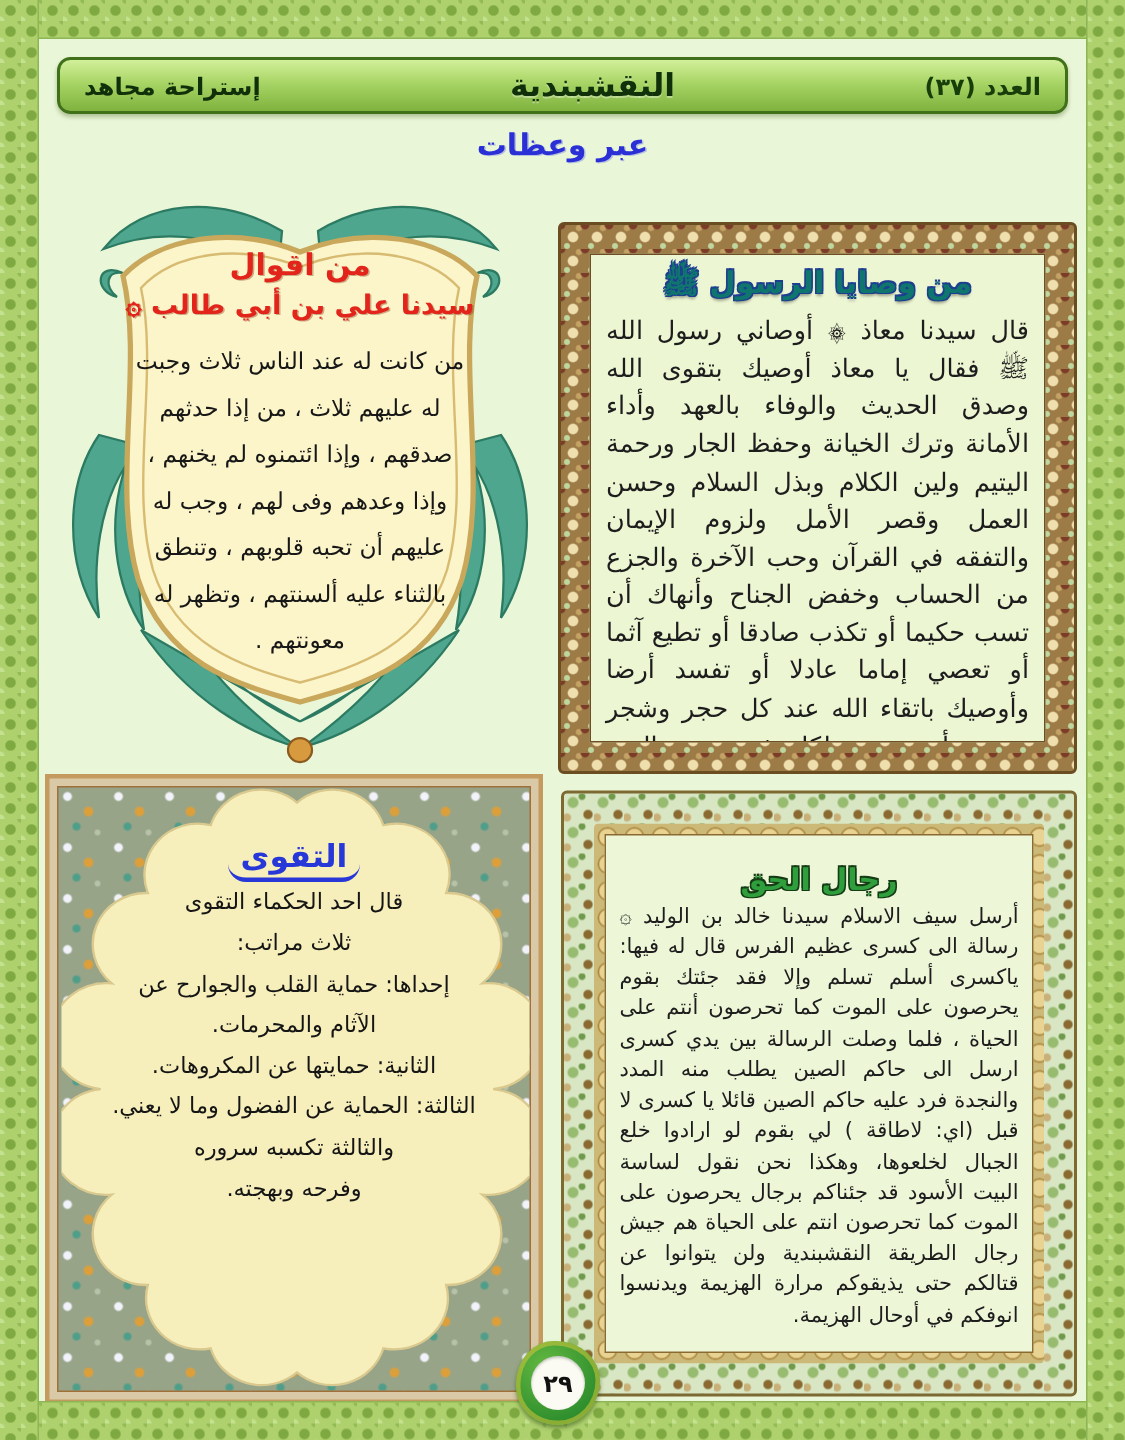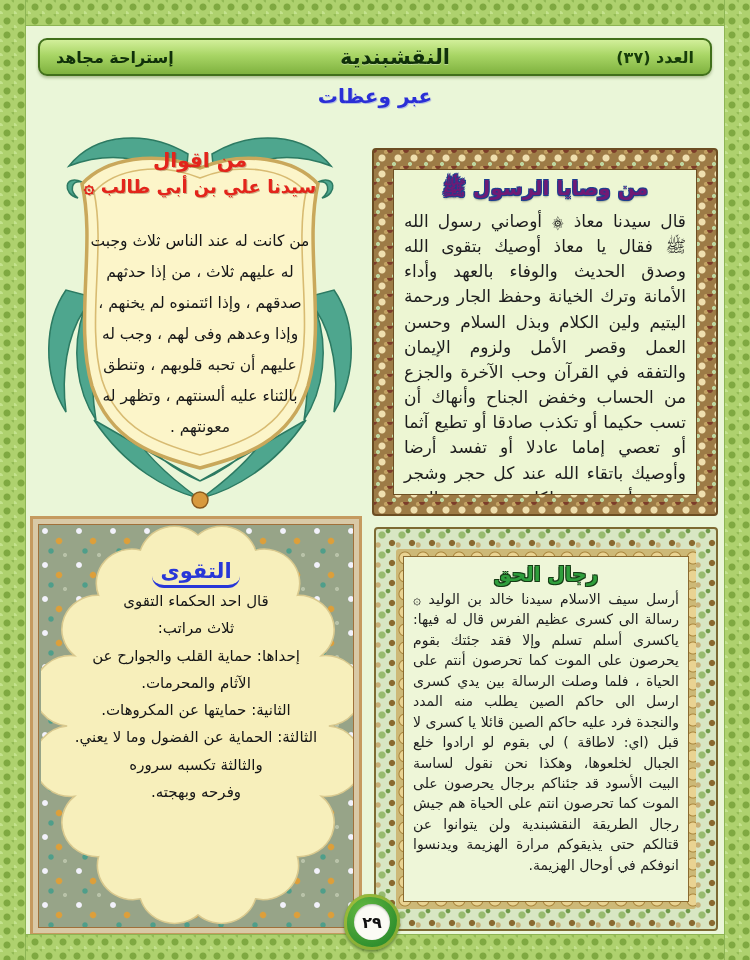--- a/index.html
+++ b/index.html
@@ -40,21 +40,21 @@
 
   .page-heading {
     position:absolute; top:84px; left:0; right:0; z-index:6;
     text-align:center; color:#2a2fd6; font-size:20px; font-weight:bold;
     text-shadow:1px 1px 0 rgba(140,150,230,.55);
   }
 
   
   .panel-ali { position:absolute; left:36px; top:122px; width:328px; height:396px; z-index:4; }
   .panel-ali svg { position:absolute; inset:0; width:100%; height:100%; }
-  .ali-title { position:absolute; top:26px; left:0; right:0; text-align:center; color:#e3241b; font-weight:bold; }
+  .ali-title { position:absolute; top:42px; left:0; right:0; text-align:center; color:#e3241b; font-weight:bold; }
   .ali-title .t1 { font-size:20px; display:block; text-shadow:1px 1px 0 rgba(120,40,10,.35); }
   .ali-title .t2 { font-size:18px; display:block; margin-top:4px; text-shadow:1px 1px 0 rgba(120,40,10,.35); }
   .ali-body {
     position:absolute; top:104px; left:52px; right:52px; height:230px;
     font-size:15.5px; line-height:2.0; color:#171717; text-align:center; font-weight:500;
   }
 
   
   .panel-prophet {
     position:absolute; left:372px; top:148px; width:346px; height:368px; z-index:4;
@@ -68,21 +68,21 @@
       radial-gradient(circle at 12px 2px, #c3a263 1.6px, transparent 2.6px);
     background-size:16px 16px;
     border:2px solid #6b4d22; border-radius:4px;
   }
   .panel-prophet .inner {
     width:100%; height:100%; background:#edf6d3;
     border:1px solid #6d4f23; padding:6px 10px 4px;
     overflow:hidden;
   }
   .prophet-title {
-    text-align:center; font-size:20px; font-weight:bold; color:#701a75; margin-bottom:4px;
+    text-align:center; font-size:20px; font-weight:bold; color:#0f766e; margin-bottom:4px;
     text-shadow:-1px -1px 0 #1d3f8f, 1px -1px 0 #1d3f8f, -1px 1px 0 #1d3f8f, 1px 1px 0 #1d3f8f, 0 2px 2px rgba(0,0,0,.35);
   }
   .prophet-body {
     font-size:17px; line-height:1.48; color:#1d1d1d; text-align:justify; font-weight:500;
   }
 
   
   .panel-taqwa {
     position:absolute; left:30px; top:516px; width:332px; height:420px; z-index:4;
     border:3px solid #c59a5f; background:#d9c9a6; padding:5px;
@@ -125,21 +125,21 @@
     border:2px solid #7d6a33; border-radius:4px;
   }
   .panel-men .coins {
     width:100%; height:100%; padding:7px;
     background-image:radial-gradient(circle at 9px 9px, #e9d392 5px, #a8853c 6px, transparent 7px);
     background-size:18px 18px; background-color:#cdb977;
     border-radius:3px;
   }
   .panel-men .inner {
     width:100%; height:100%; background:#eef6d8; border:1px solid #8a6a30;
-    padding:5px 9px 4px; overflow:hidden;
+    padding:17px 9px 4px; overflow:hidden;
   }
   .men-title {
     text-align:center; font-size:20px; font-weight:bold; color:#2f9e3c; margin-bottom:3px;
     text-shadow:-1px -1px 0 #153c15, 1px -1px 0 #153c15, -1px 1px 0 #153c15, 1px 1px 0 #153c15;
   }
   .men-body { font-size:14px; line-height:1.46; color:#1d1d1d; text-align:justify; font-weight:500; }
 
   
   .page-badge {
     position:absolute; left:344px; top:894px; width:56px; height:56px; z-index:8;

